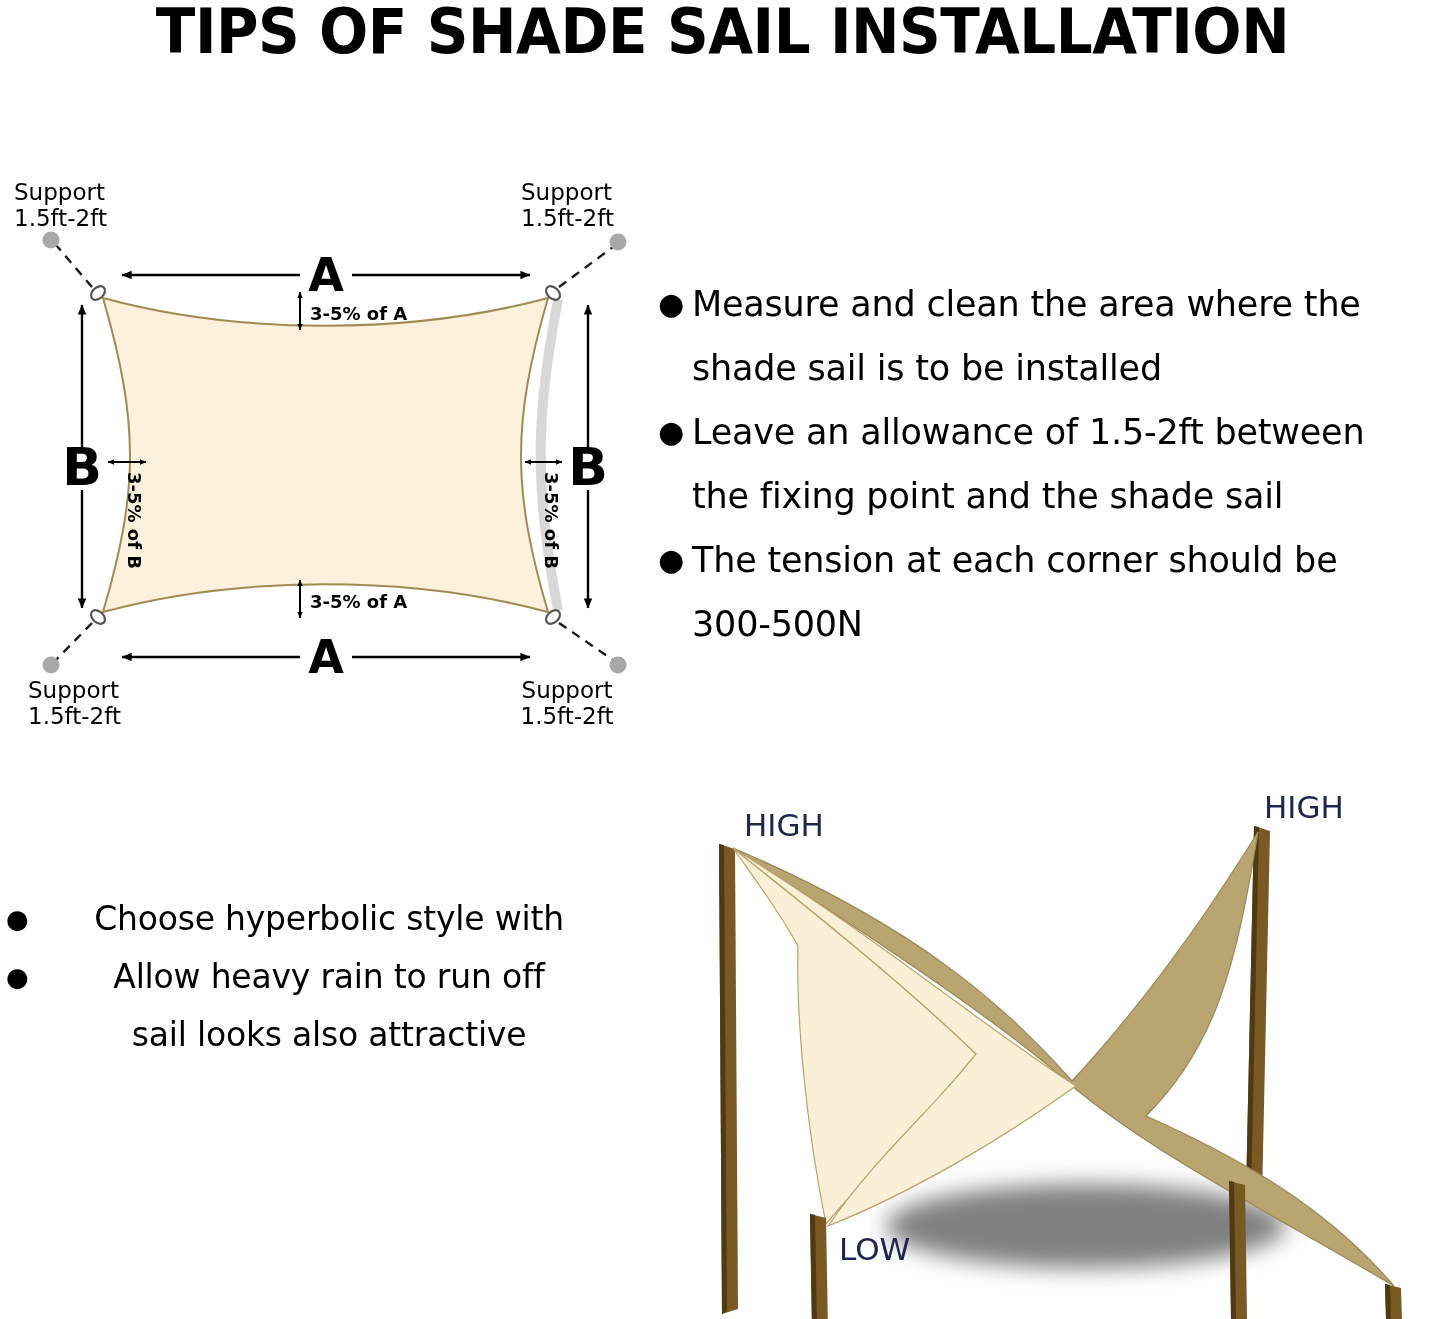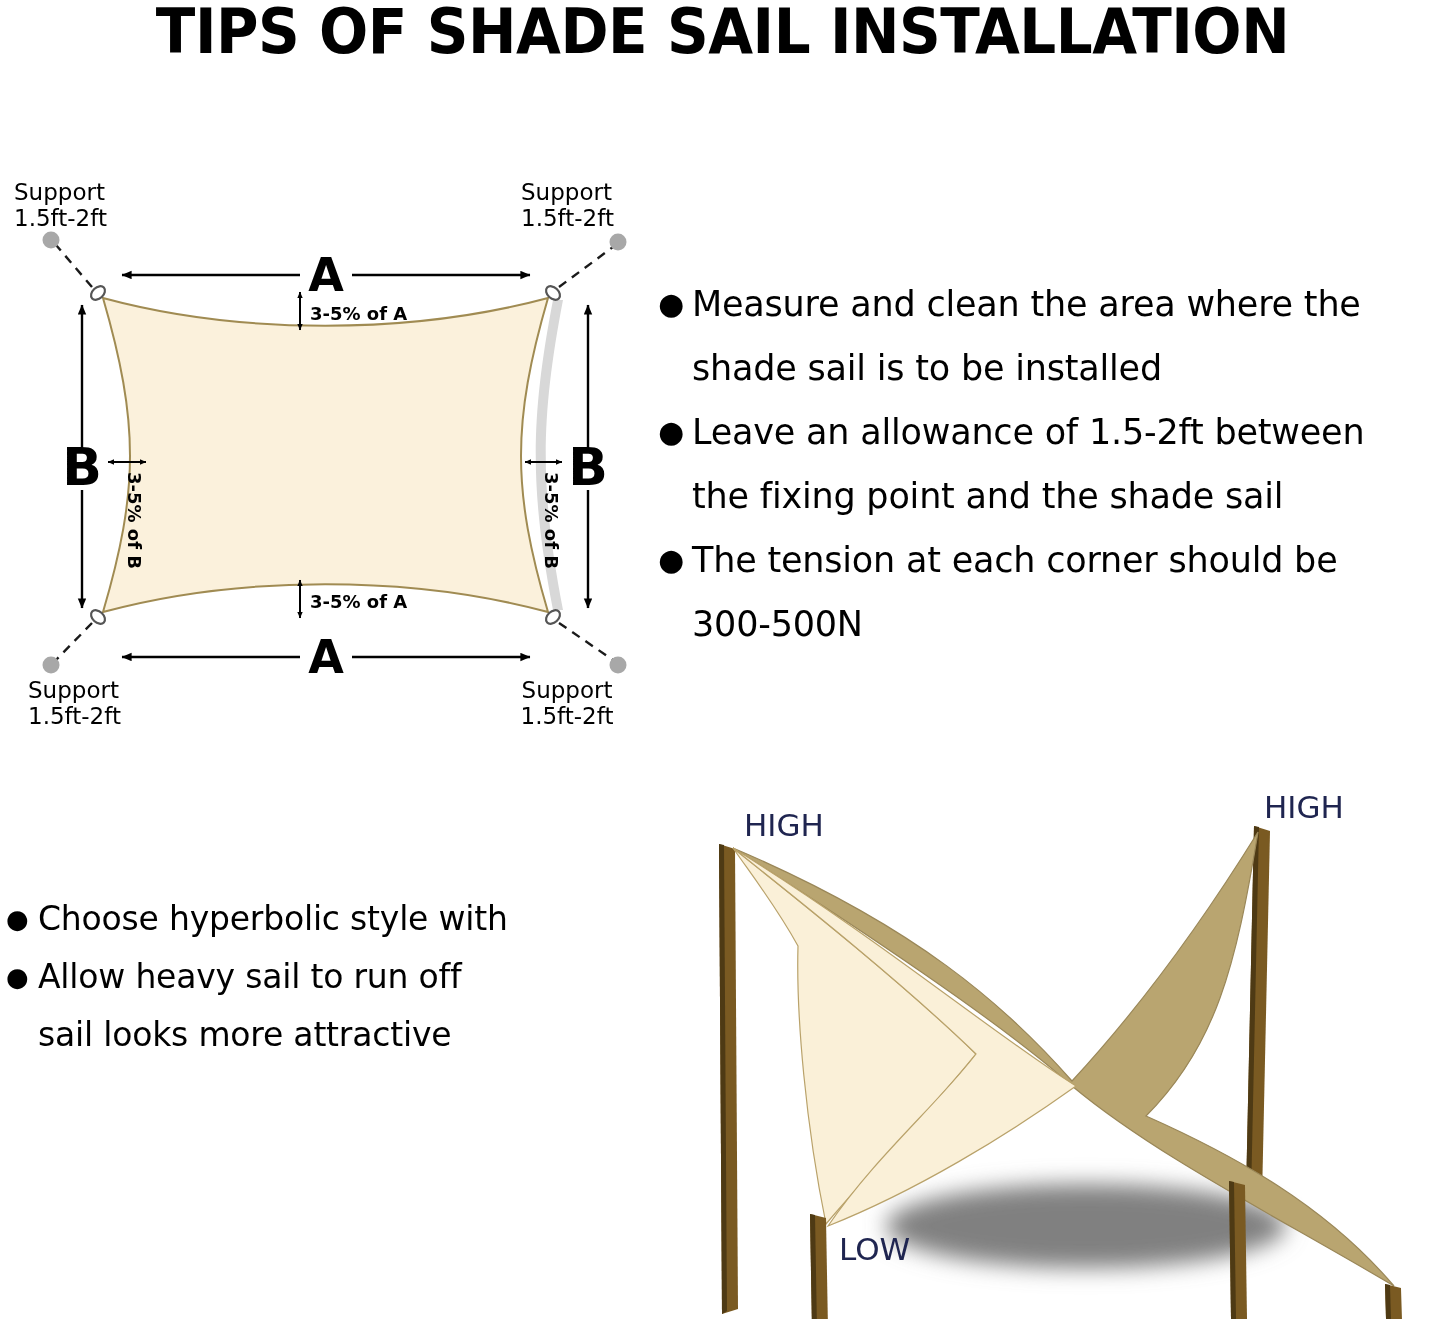--- a/index.html
+++ b/index.html
@@ -79,20 +79,21 @@
   }
   #tips-bottom-list .bullet-dot {
     font-size: 26px;
     line-height: 58px;
     width: 32px;
     padding-left: 6px;
   }
   #tips-bottom-list .bullet-text {
     font-size: 33px;
     line-height: 58px;
+    text-align: center;
   }
 
   
   #hyperbolic-illustration {
     position: absolute;
     left: 676px;
     top: 786px;
     width: 769px;
     height: 533px;
   }
@@ -245,25 +246,25 @@
 
 <div id="tips-bottom-list">
 
   <div class="bullet-row">
     <span class="bullet-dot">●</span>
     <span class="bullet-text">Choose hyperbolic style with</span>
   </div>
 
   <div class="bullet-row">
     <span class="bullet-dot">●</span>
-    <span class="bullet-text">Allow heavy sail to run off</span>
+    <span class="bullet-text">Allow heavy rain to run off</span>
   </div>
   <div class="bullet-row">
     <span class="bullet-dot"></span>
-    <span class="bullet-text">sail looks more attractive</span>
+    <span class="bullet-text">sail looks also attractive</span>
   </div>
 
 </div>
 
 <svg id="hyperbolic-illustration" viewBox="0 0 769 533">
 
   <defs>
     <filter id="shadowBlur" x="-25%" y="-80%" width="150%" height="260%">
       <feGaussianBlur stdDeviation="11"></feGaussianBlur>
     </filter>

